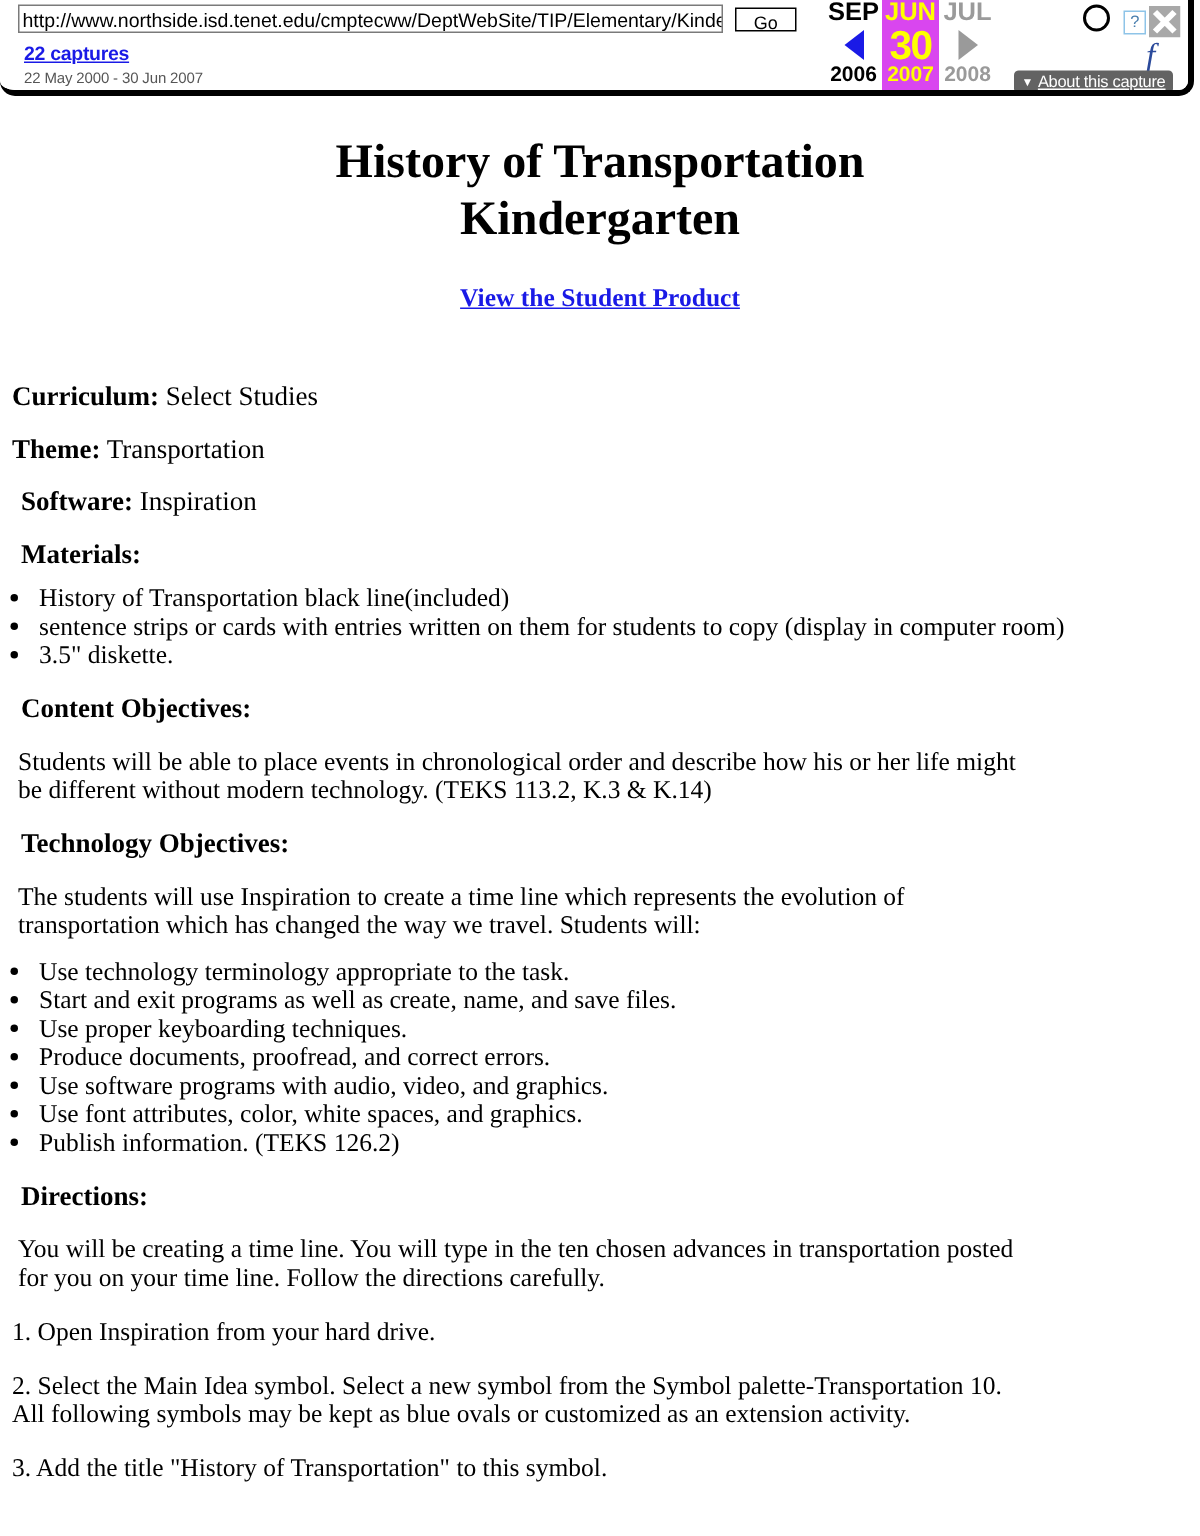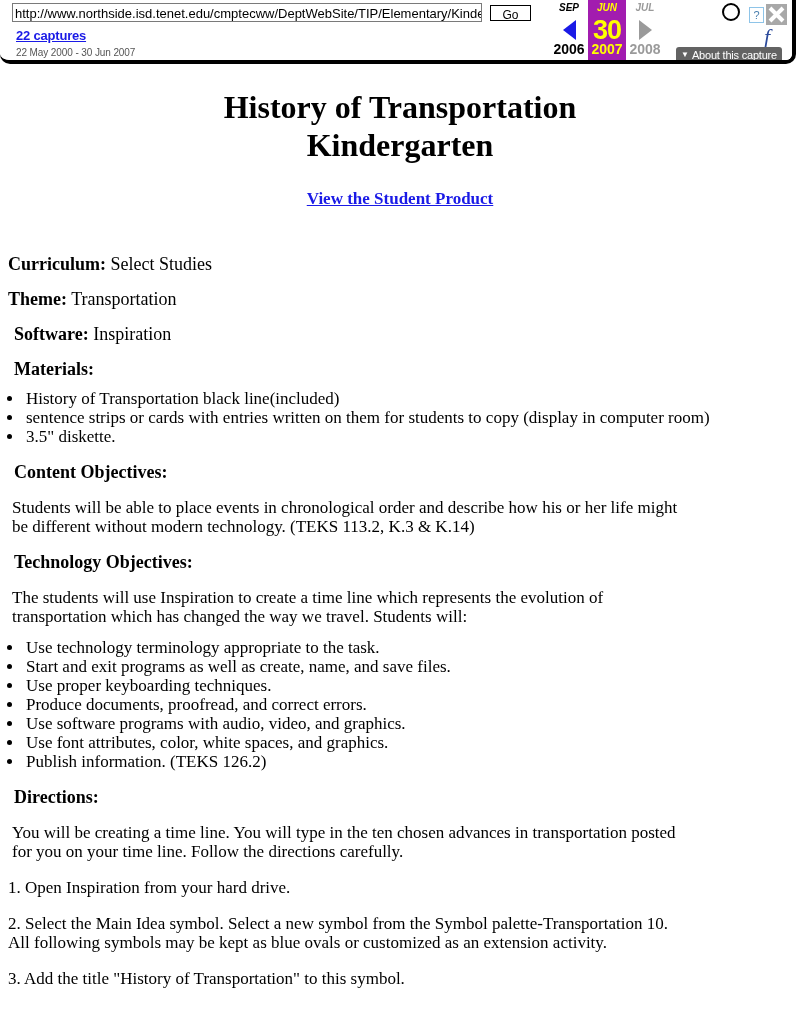--- a/index.html
+++ b/index.html
@@ -118,31 +118,30 @@
   .wm-datecol {
     width: 38px;
     position: relative;
     text-align: center;
     font-family: "Liberation Sans", "DejaVu Sans", sans-serif;
   }
   .wm-datecol.prev, .wm-datecol.next {
     background: transparent;
   }
   .wm-datecol.current {
-    background: #a21caf;
+    background: #d946ef;
     width: 38px;
   }
   .wm-mon {
     position: absolute;
     top: 1px;
     left: 0; right: 0;
-    font-size: 10px;
+    font-size: 17px;
     font-weight: bold;
     line-height: 14px;
-    font-style: italic;
   }
   .wm-datecol.prev .wm-mon { color: #000000; }
   .wm-datecol.current .wm-mon { color: #ffff00; }
   .wm-datecol.next .wm-mon { color: #9a9a9a; }
 
   .wm-mid {
     position: absolute;
     top: 16px;
     left: 0; right: 0;
     height: 28px;

